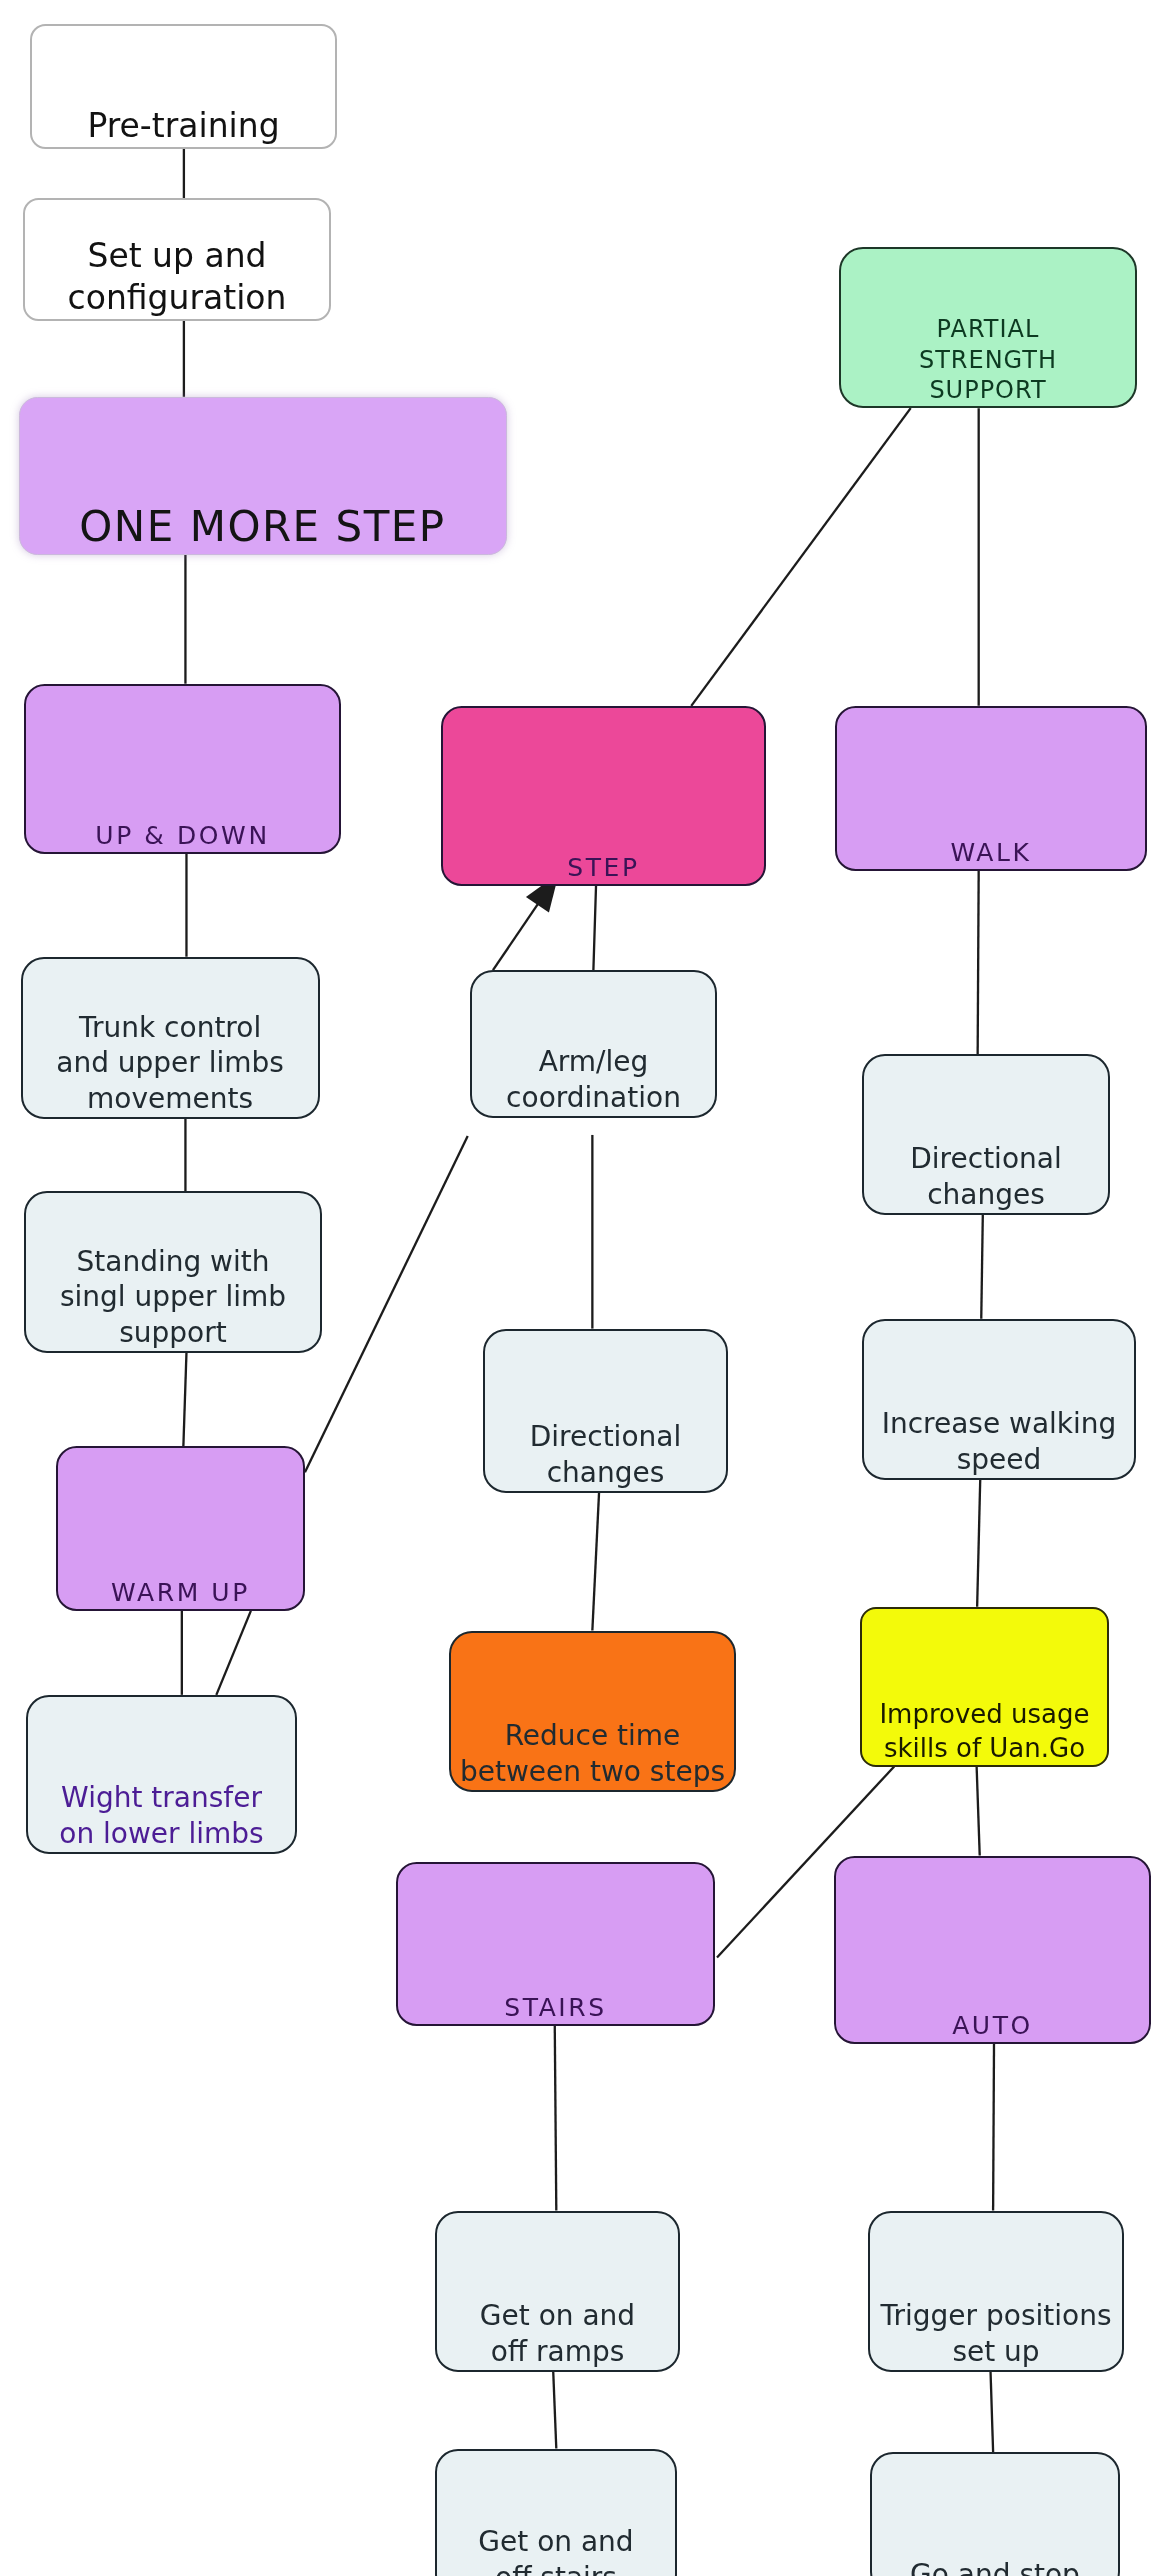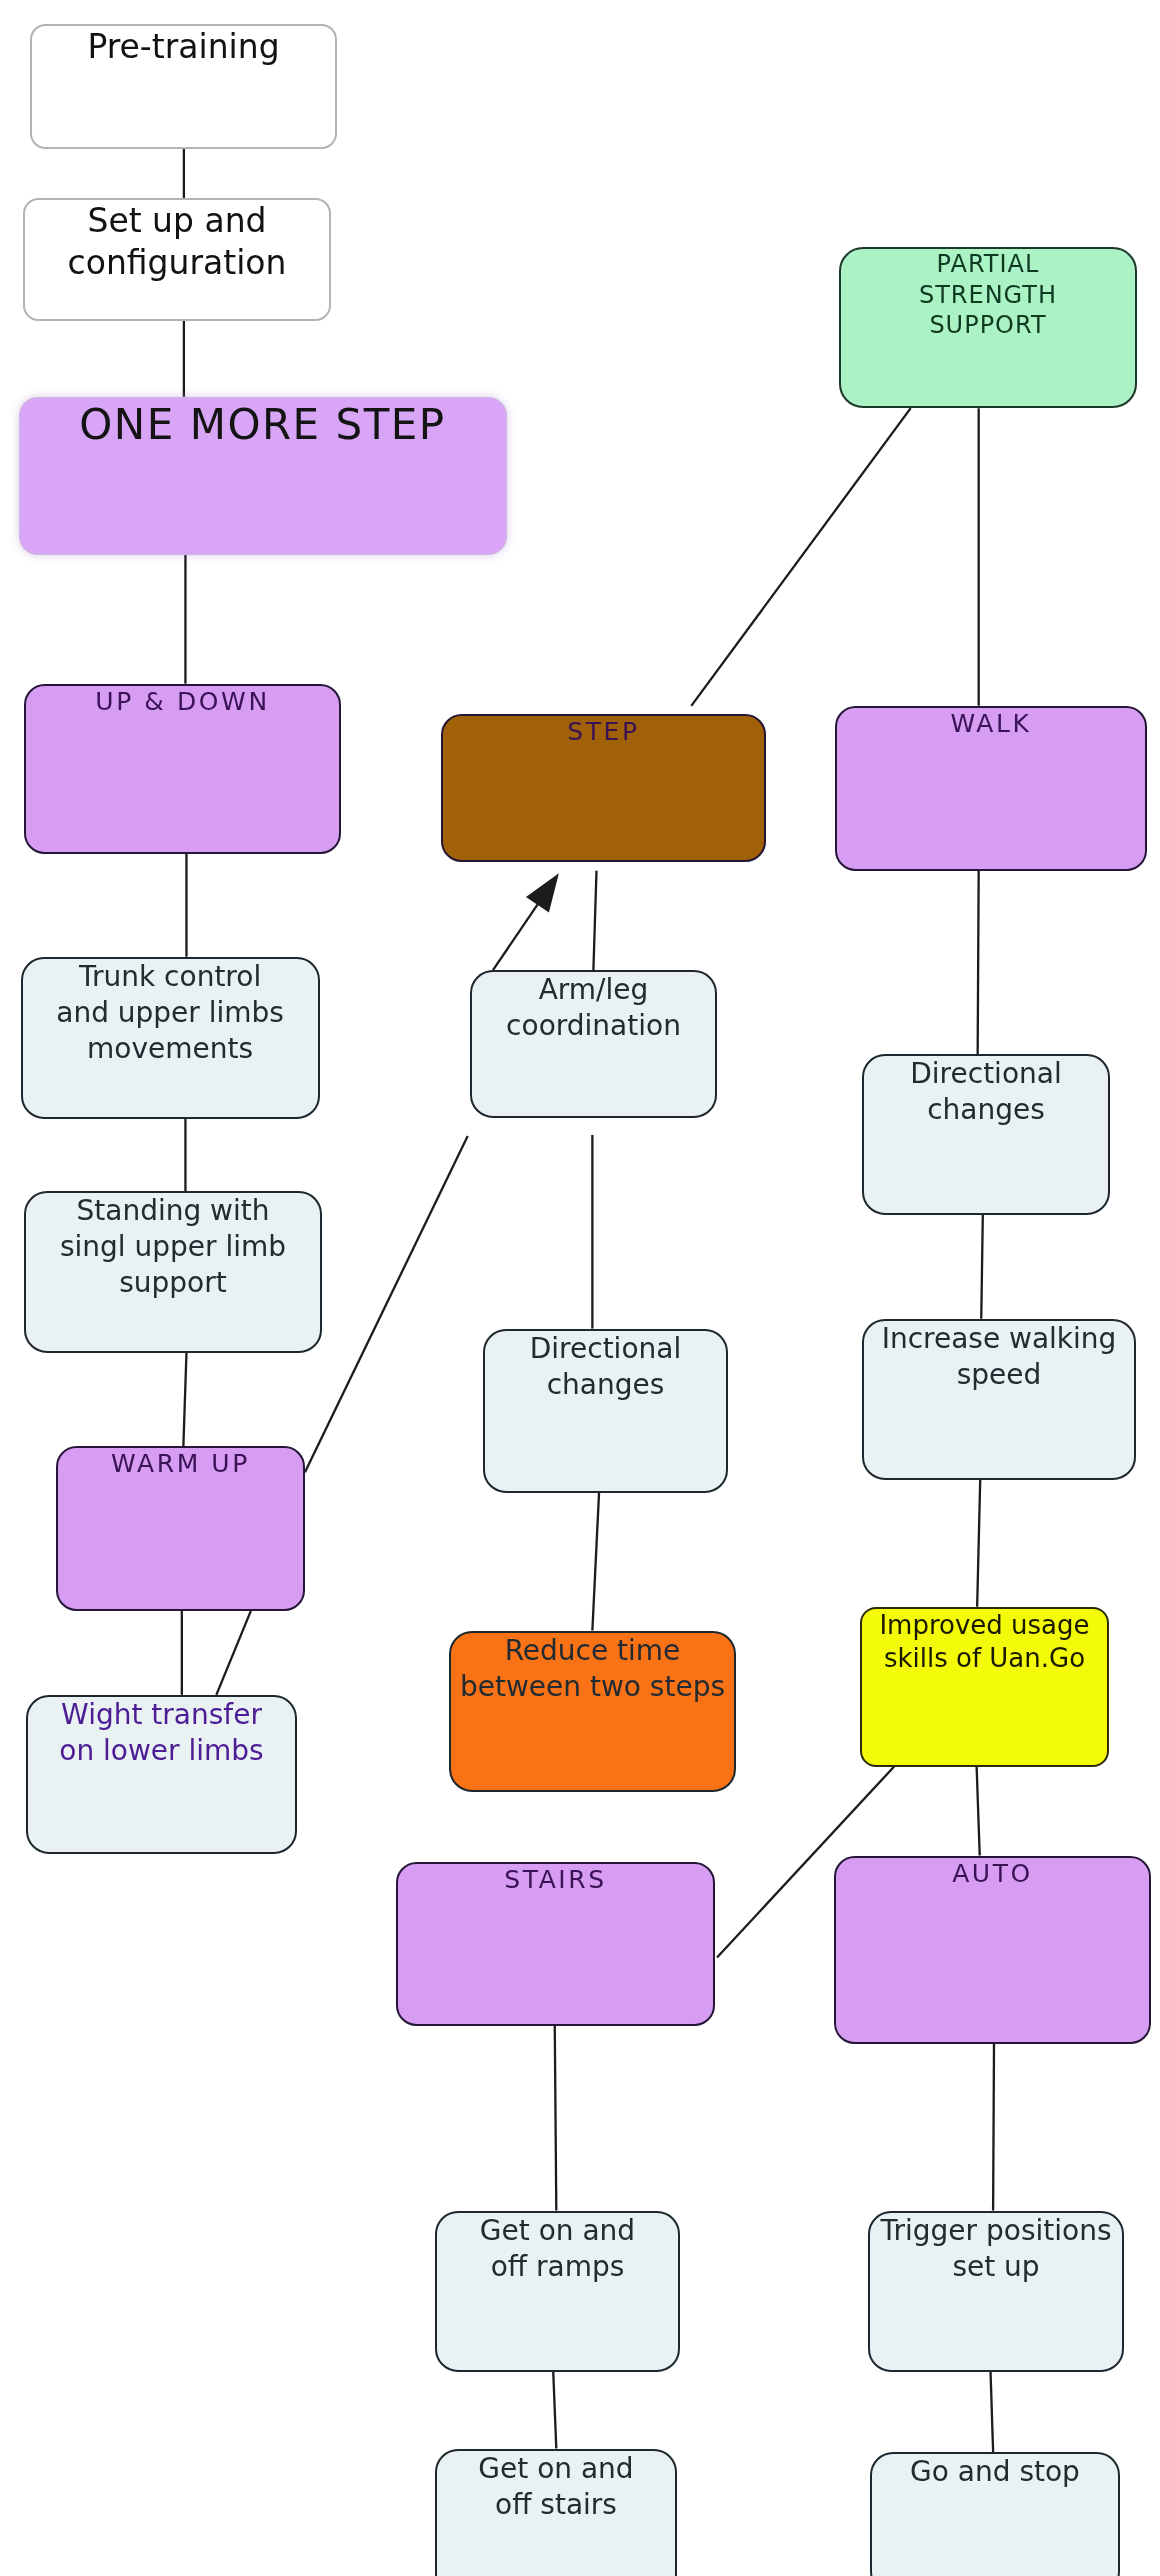--- a/index.html
+++ b/index.html
@@ -19,21 +19,21 @@
     position: absolute;
     left: 0; top: 0;
     width: 1160px;
     height: 2598px;
     display: block;
   }
   .node {
     position: absolute;
     box-sizing: border-box;
     display: flex;
-    align-items: flex-start;
+    align-items: flex-end;
     justify-content: center;
     text-align: center;
     border-style: solid;
   }
   .node .lbl {
     white-space: pre-line;
     line-height: 1.28;
   }
   
   .s-plain     { border-width: 2.1px; border-radius: 15.5px; font-size: 33px; }
@@ -98,21 +98,21 @@
 singl upper limb
 support</span>
     </div>
     <div class="node s-phase" style="left: 56px; top: 1446px; width: 249px; height: 165px; background: rgb(215, 157, 243); border-color: rgb(37, 21, 54); color: rgb(58, 19, 86);">
       <span class="lbl">WARM UP</span>
     </div>
     <div class="node s-task" style="left: 26px; top: 1695px; width: 271px; height: 159px; background: rgb(233, 241, 243); border-color: rgb(28, 39, 46); color: #4c1d95;">
       <span class="lbl">Wight transfer
 on lower limbs</span>
     </div>
-    <div class="node s-phase" style="left: 441px; top: 706px; width: 325px; height: 148px; background: #a16207; border-color: rgb(37, 21, 54); color: rgb(58, 19, 86); margin-top: 8px;">
+    <div class="node s-phase" style="left: 441px; top: 706px; width: 325px; height: 180px; background: #ec4899; border-color: rgb(37, 21, 54); color: rgb(58, 19, 86);">
       <span class="lbl">STEP</span>
     </div>
     <div class="node s-task" style="left: 470px; top: 970px; width: 247px; height: 148px; background: rgb(233, 241, 243); border-color: rgb(28, 39, 46); color: rgb(33, 43, 49);">
       <span class="lbl">Arm/leg
 coordination</span>
     </div>
     <div class="node s-task" style="left: 483px; top: 1329px; width: 245px; height: 164px; background: rgb(233, 241, 243); border-color: rgb(28, 39, 46); color: rgb(33, 43, 49);">
       <span class="lbl">Directional
 changes</span>
     </div>

